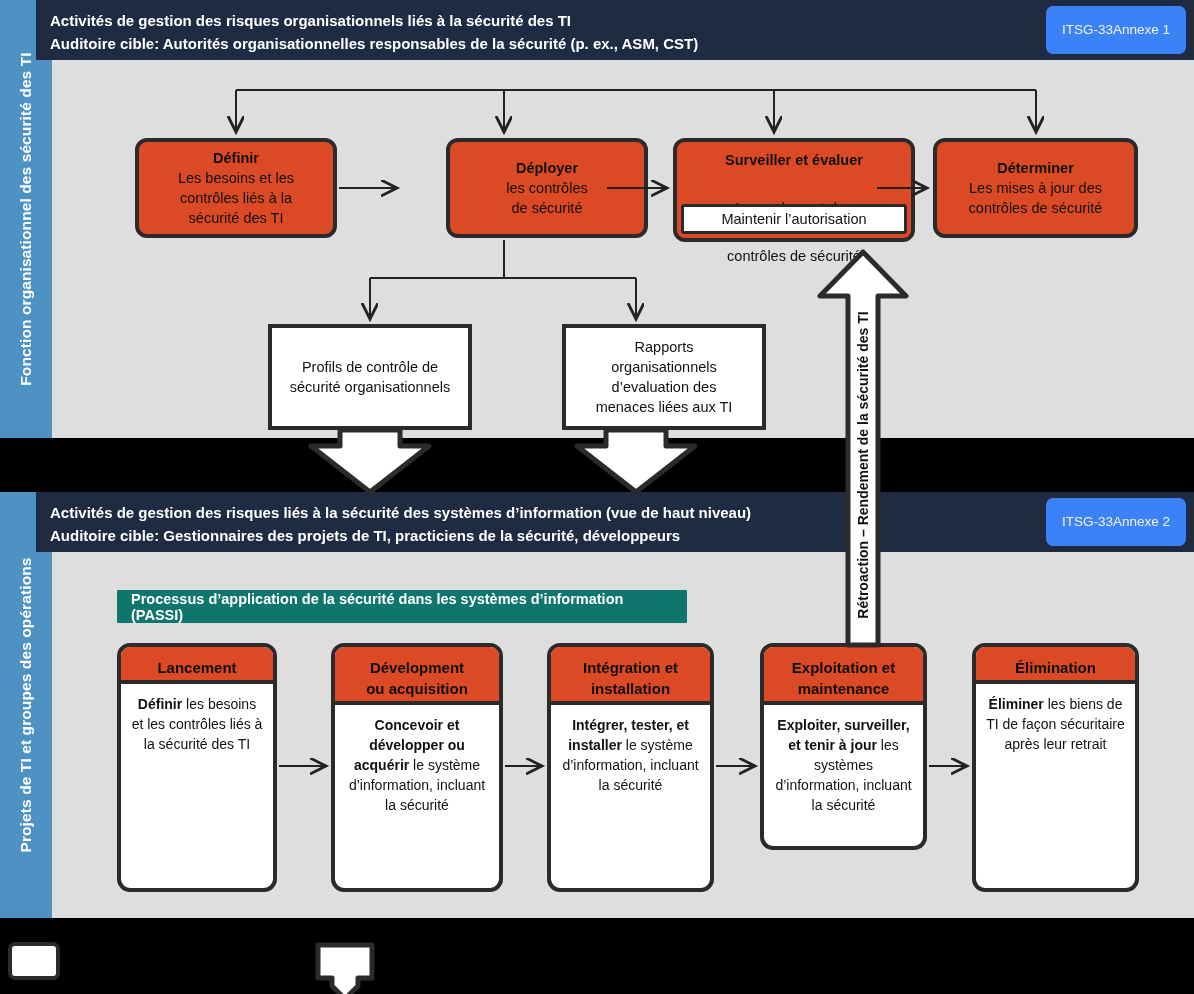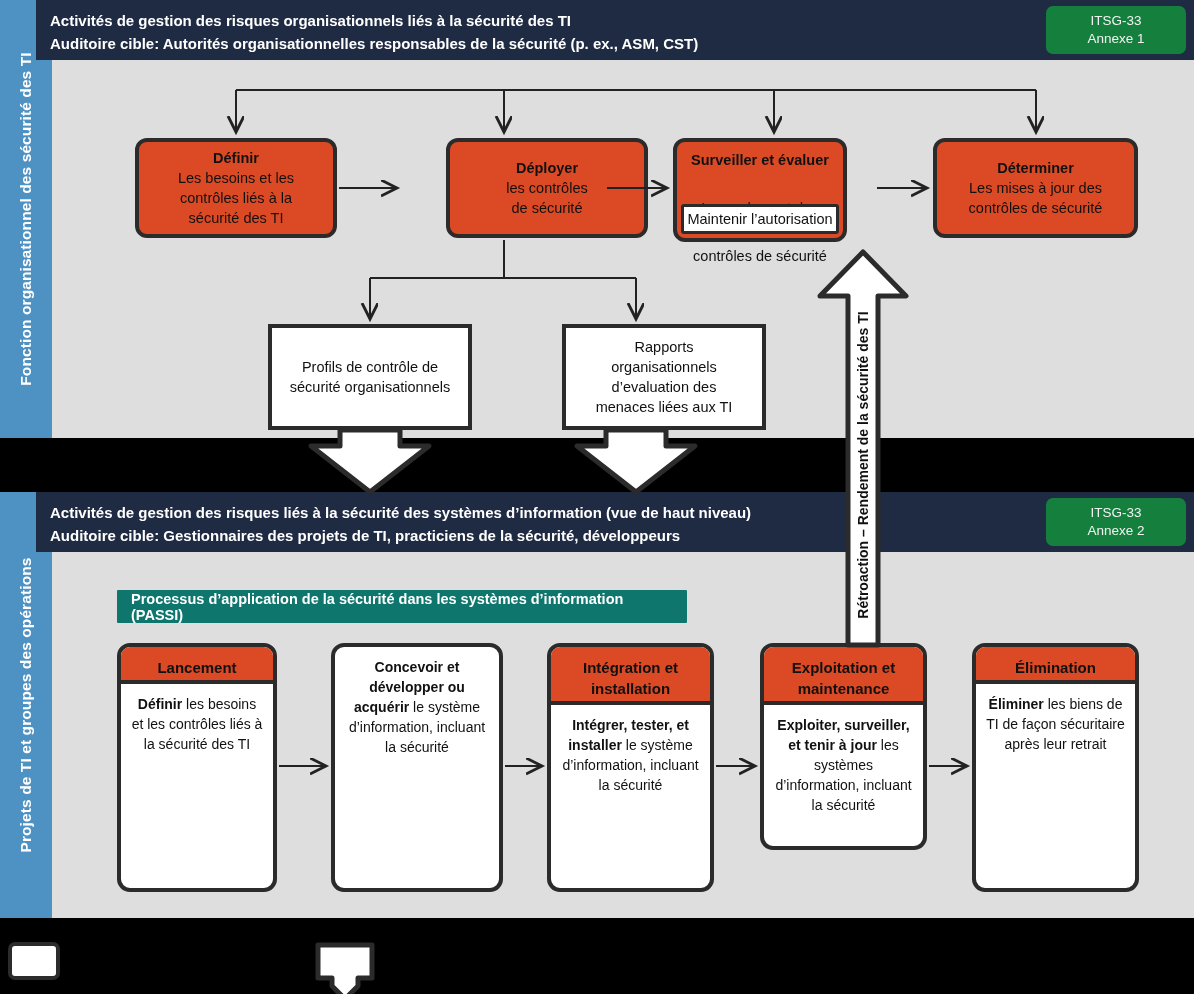--- a/index.html
+++ b/index.html
@@ -42,22 +42,22 @@
     white-space: nowrap;
   }
   .band-sub {
     position: absolute; left: 14px; top: 32px;
     font-size: 15px; font-weight: 700; line-height: 23px;
     white-space: nowrap;
   }
   .annexe {
     position: absolute; right: 8px; top: 6px;
     width: 140px; height: 48px;
-    background: #15803d; border-radius: 7px;
-    display: flex; flex-direction: column;
+    background: #3b82f6; border-radius: 7px;
+    display: flex; flex-direction: row;
     align-items: center; justify-content: center;
     font-size: 13.5px; line-height: 18px; font-weight: 400;
     color: #F2F2F2;
   }
 
   
   .panel {
     position: absolute; left: 52px; right: 0;
     background: #DEDEDE;
   }
@@ -189,21 +189,21 @@
     <div>contrôles liés à la</div>
     <div>sécurité des TI</div>
   </div>
 
   <div class="obox" style="left:403px;top:138px;width:202px;height:100px;margin-left:43px;">
     <div class="ttl">Déployer</div>
     <div>les contrôles</div>
     <div>de sécurité</div>
   </div>
 
-  <div class="obox" style="left:673px;top:138px;width:174px;height:104px;justify-content:flex-start;padding-top:8px;gap:28px;">
+  <div class="obox" style="left:673px;top:138px;width:242px;height:104px;justify-content:flex-start;padding-top:8px;gap:28px;">
     <div class="ttl">Surveiller et évaluer</div>
     <div>Le rendement des</div>
     <div>contrôles de sécurité</div>
     <div class="subchip">
       <span>Maintenir l’autorisation</span>
     </div>
   </div>
 
   <div class="obox" style="left:933px;top:138px;width:205px;height:100px;">
     <div class="ttl">Déterminer</div>
@@ -247,20 +247,24 @@
   <div class="lcard" style="left:117px;top:643px;width:160px;height:249px;">
     <div class="head">
       <div>Lancement</div>
     </div>
     <div class="body">
       <b>Définir</b><span> les besoins et les contrôles liés à la sécurité des TI</span>
     </div>
   </div>
 
   <div class="lcard" style="left:331px;top:643px;width:172px;height:249px;">
+    <div class="head">
+      <div>Dévelopment</div>
+      <div>ou acquisition</div>
+    </div>
     <div class="body">
       <b>Concevoir et développer ou acquérir</b><span> le système d’information, incluant la sécurité</span>
     </div>
   </div>
 
   <div class="lcard" style="left:547px;top:643px;width:167px;height:249px;">
     <div class="head">
       <div>Intégration et</div>
       <div>installation</div>
     </div>

